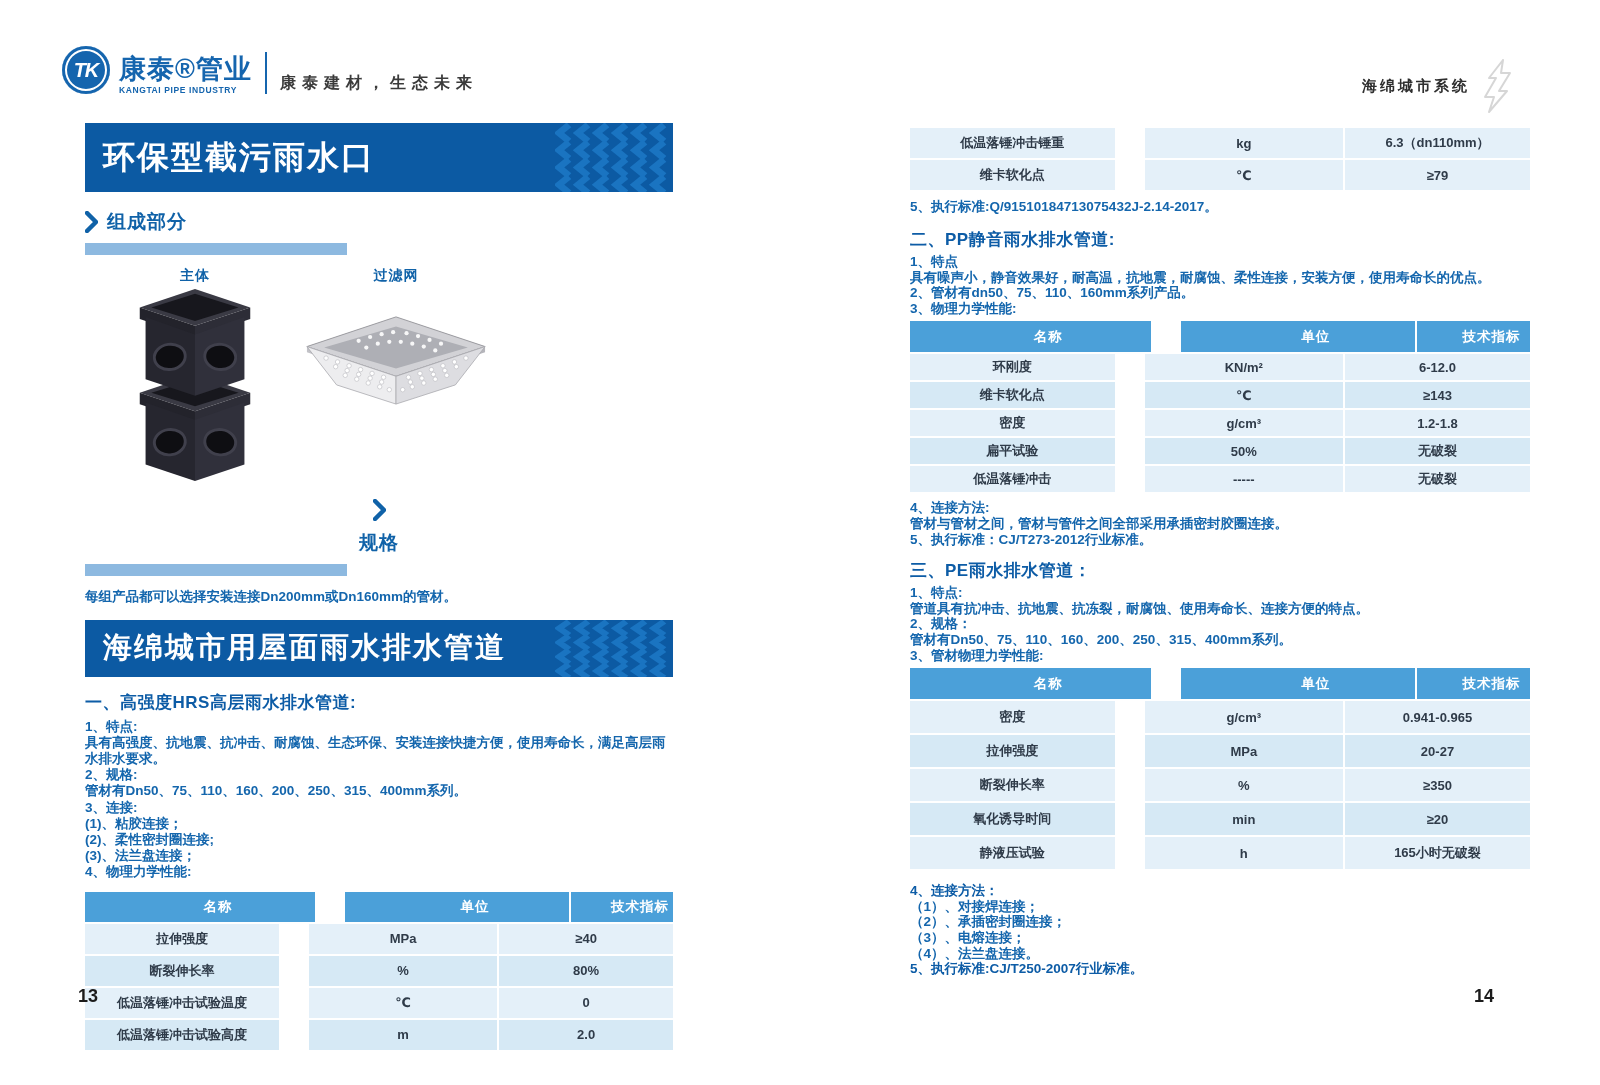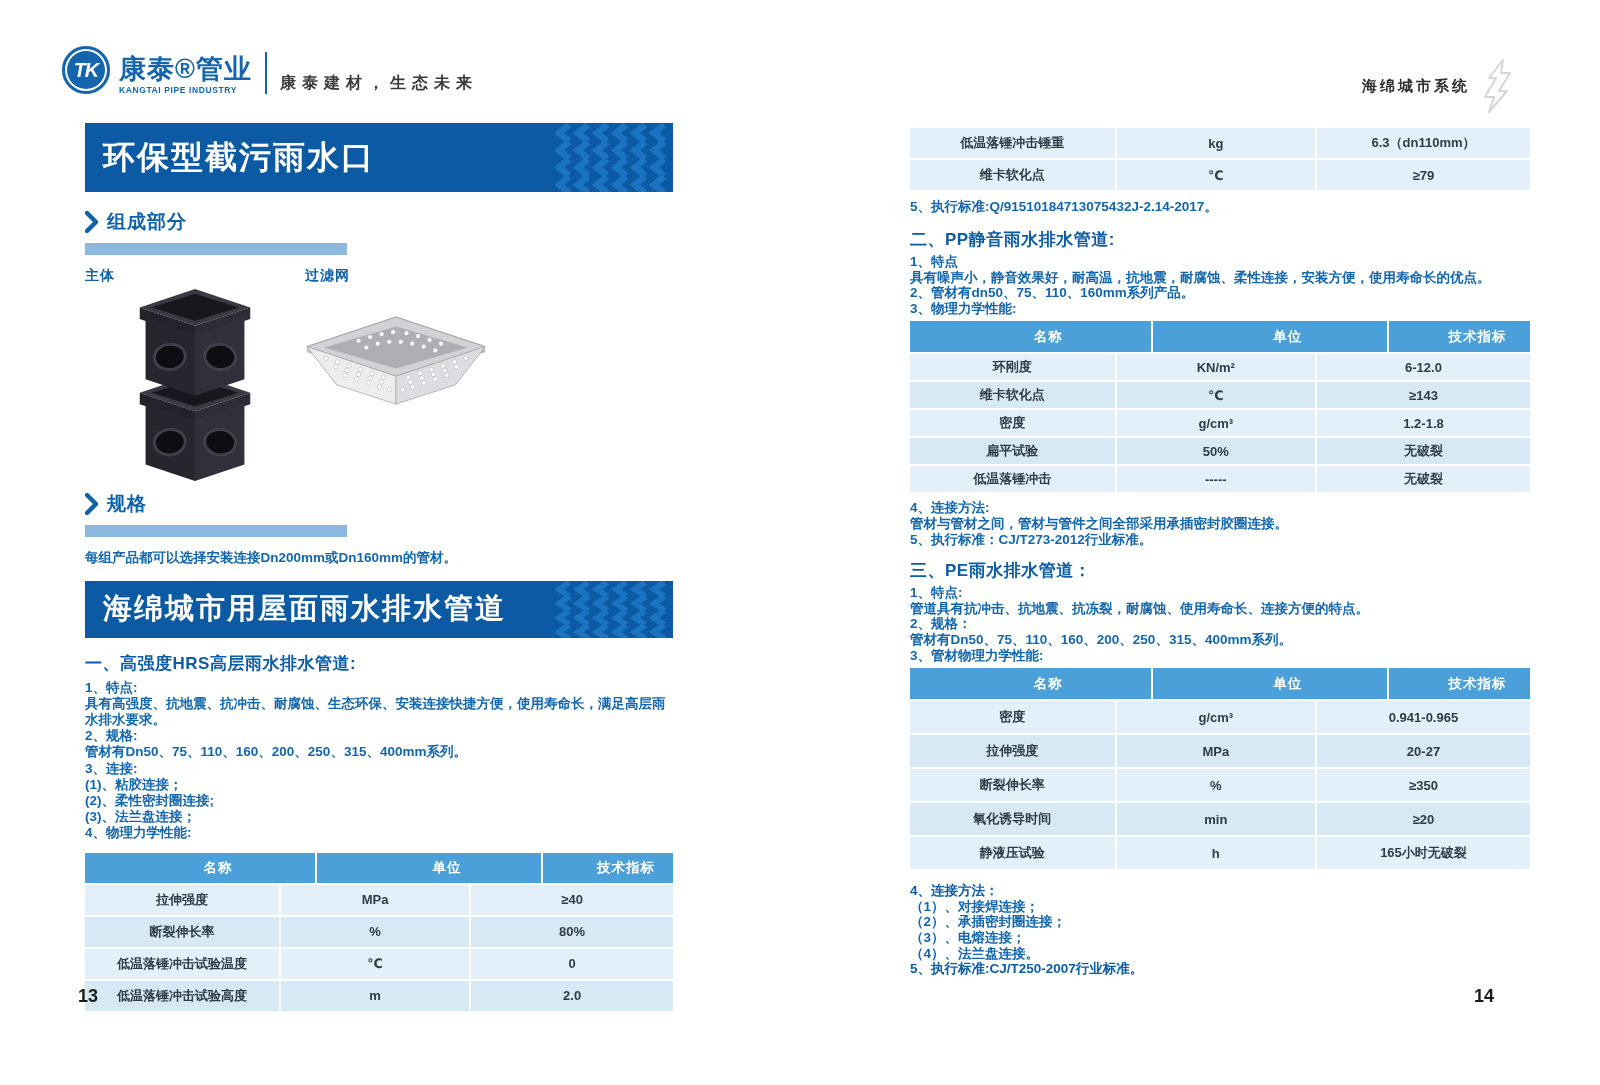--- a/index.html
+++ b/index.html
@@ -32,27 +32,27 @@
   .banner{position:relative;background:#0c5aa3;color:#fff;display:flex;align-items:center;overflow:hidden;}
   .banner .bt{font-weight:bold;padding-left:18px;letter-spacing:2px;white-space:nowrap;}
   .b1{height:69px;}
   .b1 .bt{font-size:32px;}
   .b2{height:57px;margin-top:6px;}
   .b2 .bt{font-size:29px;}
   .chevpat{position:absolute;right:0;top:0;width:118px;height:100%;}
 
   
   .sec-head{display:flex;align-items:center;gap:9px;margin-top:17px;}
-  .sec-head.tight{margin-top:2px;}
+  .sec-head.tight{margin-top:10px;flex-direction:column;}
   .sec-head .sec-label{font-size:19px;font-weight:bold;color:#1062a8;letter-spacing:1px;}
   .sec-bar{margin-top:8px;width:262px;height:12px;background:#8db9e0;}
 
   
   .products{display:flex;margin-top:12px;height:222px;}
-  .pcol{text-align:left;}
+  .pcol{text-align:center;}
   .p1{width:220px;}.p2{width:182px;}.p3{width:186px;}
   .pcap{font-size:14px;font-weight:bold;color:#1062a8;letter-spacing:1px;}
   .imgwrap{display:flex;justify-content:center;}
   .grate{width:132px;height:112px;background:#747478;border-radius:14px;
     padding:9px 10px;box-sizing:border-box;display:flex;gap:7px;margin-top:28px;}
   .gcol{flex:1;background:repeating-linear-gradient(to bottom,#fbfbfb 0 6px,#747478 6px 10.5px);}
 
   
   .spec-text{margin-top:12px;font-size:13.5px;font-weight:600;color:#1466ad;}
   .sec-heading{margin:14px 0 0 0;font-size:17px;font-weight:800;color:#0d5ca6;letter-spacing:0.5px;}
@@ -61,21 +61,21 @@
   .page-l .lines .ln{line-height:16.2px;}
   .page-r .lines .ln{line-height:15.6px;}
   .ln.b{font-weight:800;color:#0d5ca6;}
   .std-line{margin-top:8px;font-size:13.5px;font-weight:700;color:#1466ad;}
 
   
   .tbl{width:100%;margin-top:11px;}
   .trow{display:flex;gap:2px;margin-bottom:2px;height:30px;}
   .trow .cell{display:flex;align-items:center;justify-content:center;
     font-size:13px;font-weight:600;color:#2f3b49;}
-  .c0{width:33%;}.c1{width:32%;}.c2{flex:1;}
+  .c0{width:33%;}.c1{width:32%;margin-left:28px;}.c2{flex:1;}
   .thead{height:30px;}
   .thead .cell{background:#4ba0d9;color:#ffffff;font-size:13.5px;font-weight:bold;letter-spacing:1px;padding-left:36px;}
   .odd .cell{background:#e4f0f9;}
   .even .cell{background:#d6e9f5;}
   .tbl.compact .trow{height:26px;}
   .tbl.compact .thead{height:31px;}
   .tbl.tall .trow{height:32px;}
   .tbl.tall .thead{height:31px;}
   .tbl.cont{margin-top:0;}
   .tbl.cont .trow{height:30px;}

